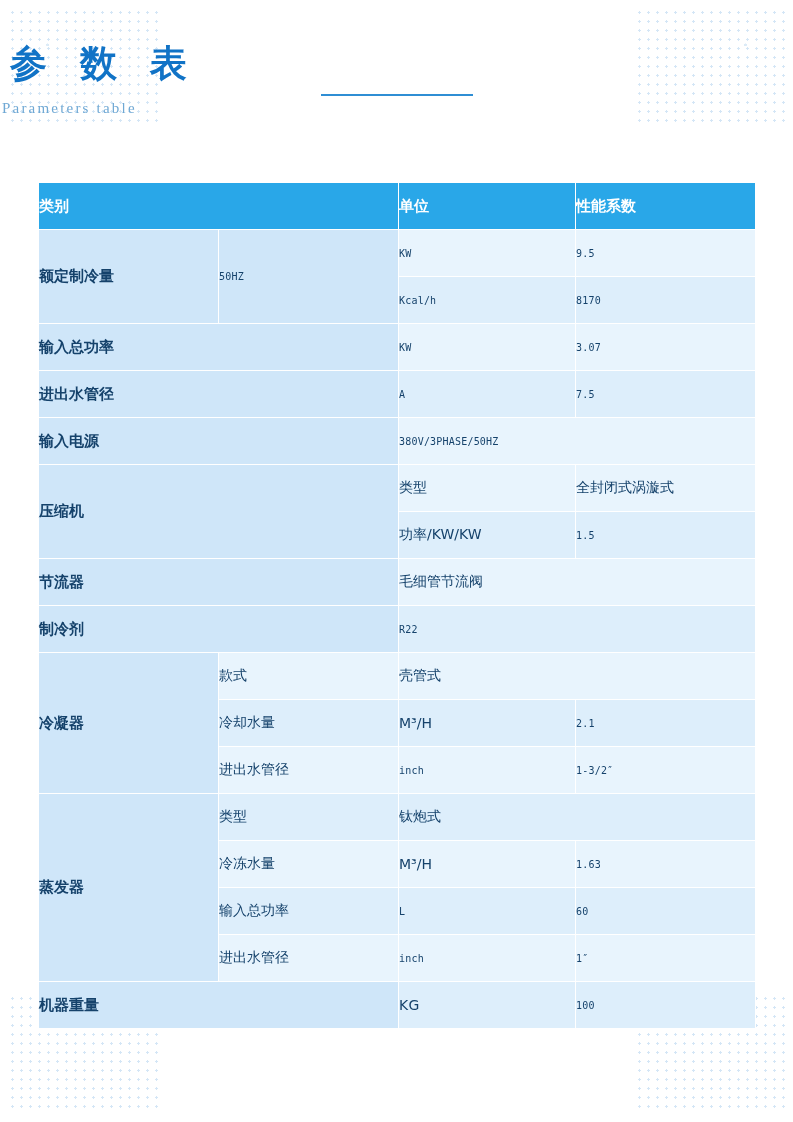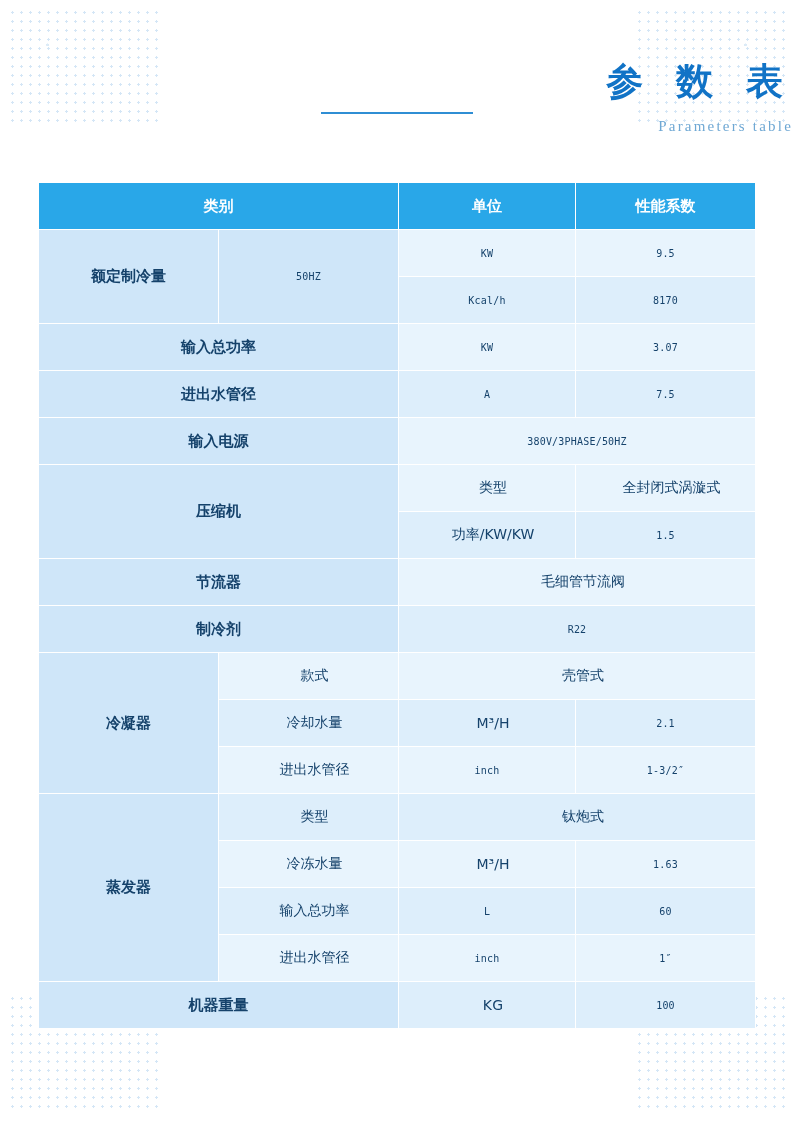--- a/index.html
+++ b/index.html
@@ -33,22 +33,22 @@
     background-size: 9px 9px;
     opacity: 0.9;
   }
   .dots.tl { top: 8px; left: 8px; }
   .dots.tr { top: 8px; right: 8px; }
   .dots.bl { bottom: 8px; left: 8px; }
   .dots.br { bottom: 8px; right: 8px; }
 
   .title-wrap {
     position: relative;
-    text-align: right;
-    padding-top: 58px;
+    text-align: left;
+    padding-top: 40px;
   }
   .title-cn {
     font-family: "DejaVu Sans", "Liberation Sans", sans-serif;
     font-size: 37px;
     letter-spacing: 10px;
     color: #1173c6;
     font-weight: bold;
     line-height: 1.3;
     text-indent: 10px;
   }
@@ -71,21 +71,21 @@
     top: 182px;
     left: 38px;
     width: 717px;
     border-collapse: collapse;
     table-layout: fixed;
     font-size: 14px;
     color: #15426b;
   }
   table.params td, table.params th {
     border: 1px solid #ffffff;
-    text-align: center;
+    text-align: left;
     vertical-align: middle;
     padding: 0;
   }
   .hdr td {
     background: #29a7e8;
     color: #ffffff;
     font-weight: bold;
     height: 46px;
     font-size: 15px;
     font-family: "DejaVu Sans", "Liberation Sans", sans-serif;
@@ -102,21 +102,20 @@
     font-size: 15px;
   }
   .cell.mono {
     font-family: "DejaVu Sans Mono", "Liberation Mono", monospace;
     font-size: 10px;
     letter-spacing: 0.2px;
   }
   .cell.cn {
     font-family: "DejaVu Sans", "Liberation Sans", sans-serif;
     font-size: 14px;
-    padding-left: 12px;
   }
 </style>
 </head>
 <body>
 
 <div class="page">
   <div class="dots tl"></div>
   <div class="dots tr"></div>
   <div class="dots bl"></div>
   <div class="dots br"></div>

